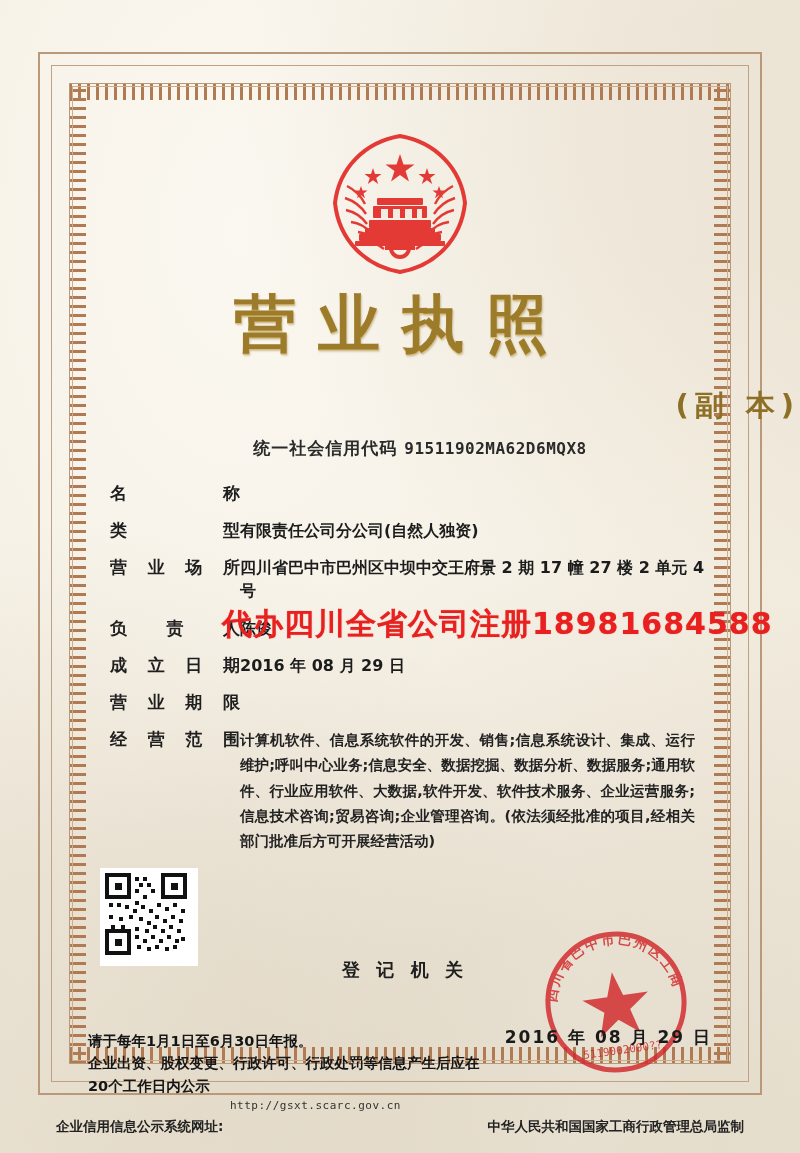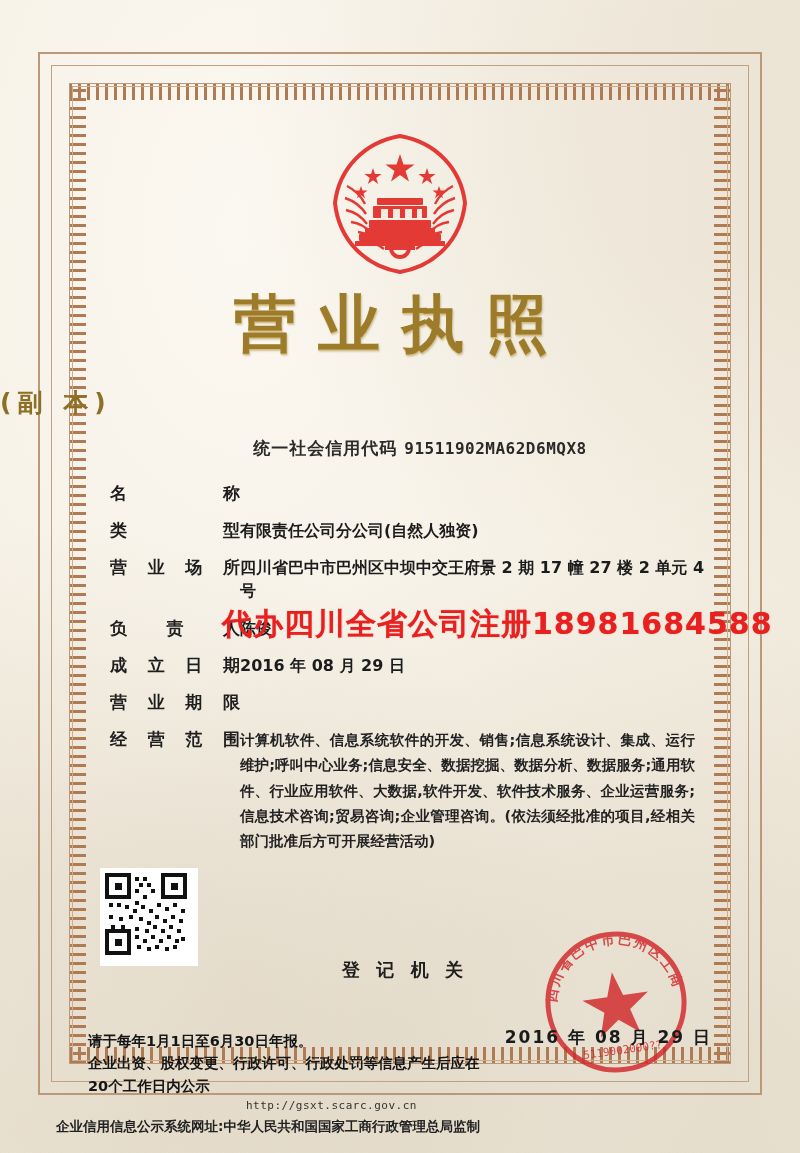--- a/index.html
+++ b/index.html
@@ -64,21 +64,21 @@
     position:absolute;left:0;right:0;top:282px;
     text-align:center;
     font-family:"DejaVu Sans","Liberation Sans",sans-serif;
     font-size:62px;font-weight:bold;letter-spacing:22px;
     color:#9c7b2a;
     text-shadow:0 1px 0 #d9bd72, 1px 2px 2px rgba(120,90,20,.35);
     padding-left:4px;
   }
   .subtitle{
     position:absolute;left:0;right:0;top:386px;
-    text-align:left;font-size:25px;font-weight:bold;letter-spacing:6px;
+    text-align:right;font-size:29px;font-weight:bold;letter-spacing:6px;
     color:#8e6f26;
   }
   .credit-code{
     position:absolute;left:0;right:0;top:437px;
     text-align:center;font-size:17px;font-weight:bold;color:#2a2a2a;
     letter-spacing:1px;
     padding-left:40px;
   }
   .credit-code .num{letter-spacing:0.5px;font-family:"DejaVu Sans Mono","Liberation Mono",monospace;font-size:16px;}
 
@@ -135,27 +135,27 @@
   .seal{
     position:absolute;left:536px;top:922px;width:160px;height:160px;
   }
 
   
   .notes{
     position:absolute;left:88px;top:1030px;
     font-size:14.5px;font-weight:bold;color:#151515;line-height:1.55;
   }
   .url-line{
-    position:absolute;left:246px;top:1099px;
+    position:absolute;left:230px;top:1099px;
     font-family:"DejaVu Sans Mono","Liberation Mono",monospace;
     font-size:11px;color:#333;letter-spacing:0.5px;
   }
   .footer{
     position:absolute;left:0;right:0;top:1118px;
-    display:flex;justify-content:flex-start;
+    display:flex;justify-content:space-between;
     padding:0 56px;
     font-size:13.5px;color:#222;font-weight:bold;
   }
 </style>
 </head>
 <body>
 
 <div class="page">
   <div class="paper-tint"></div>
 

